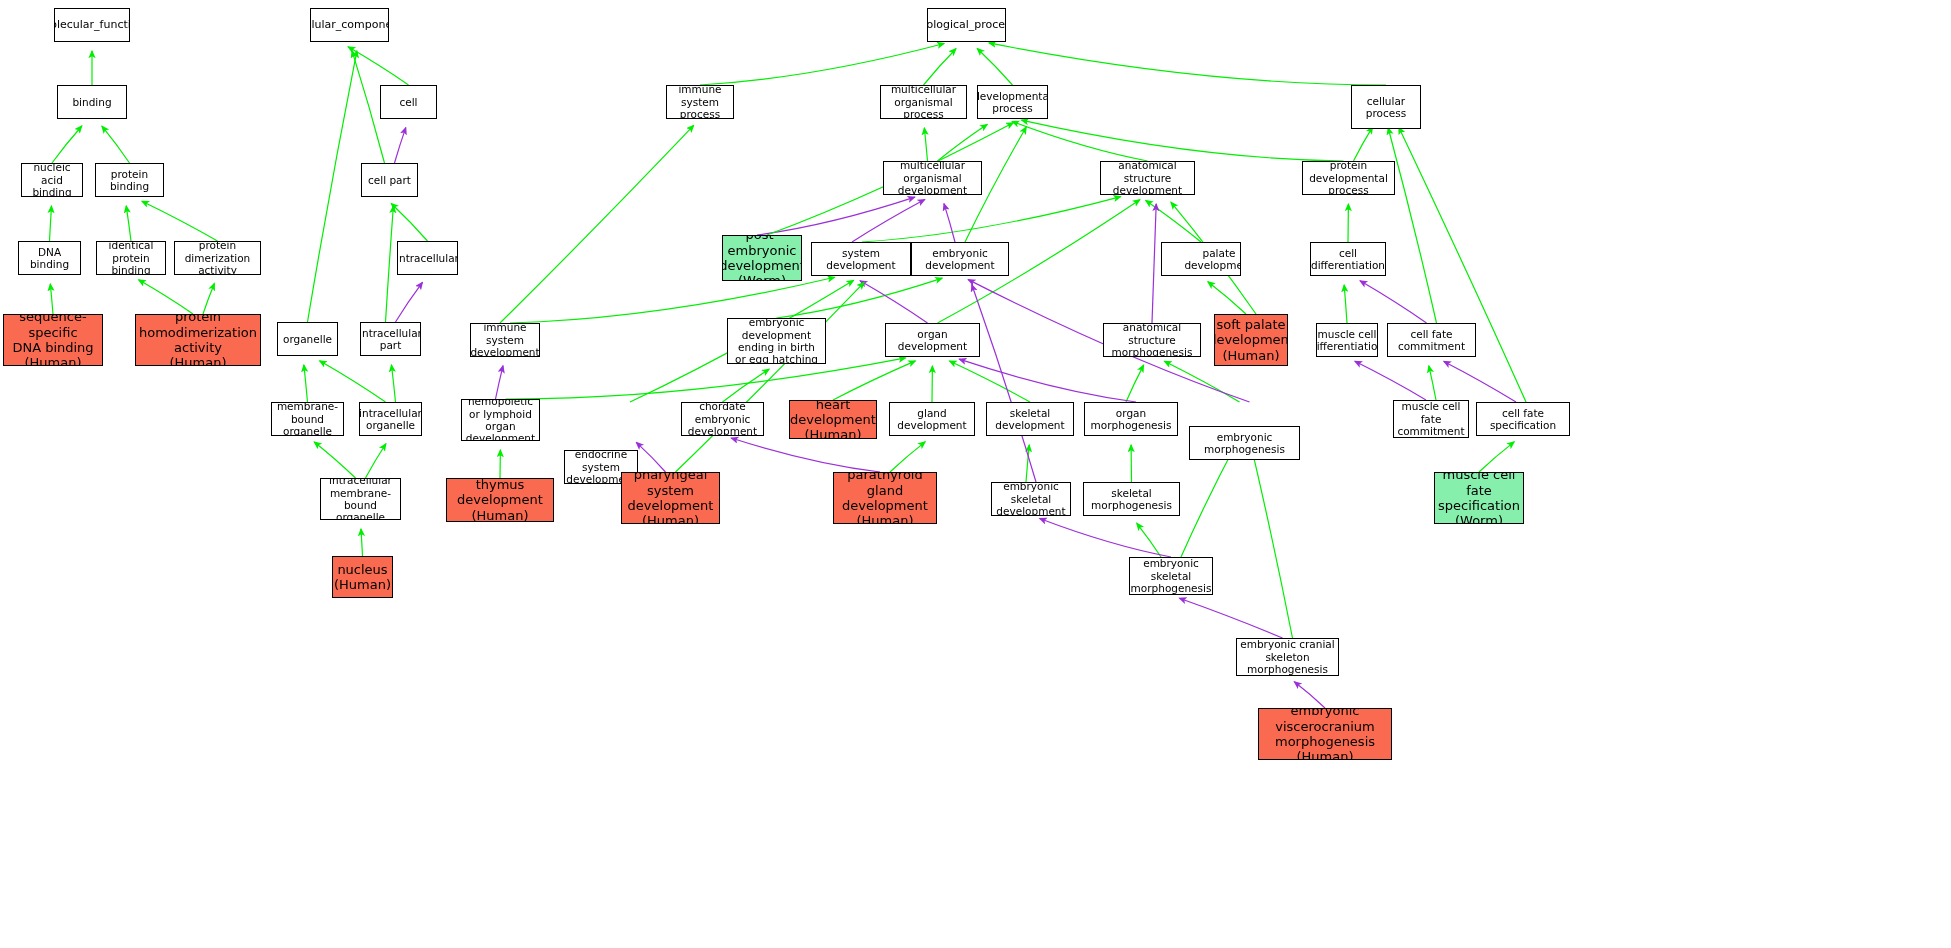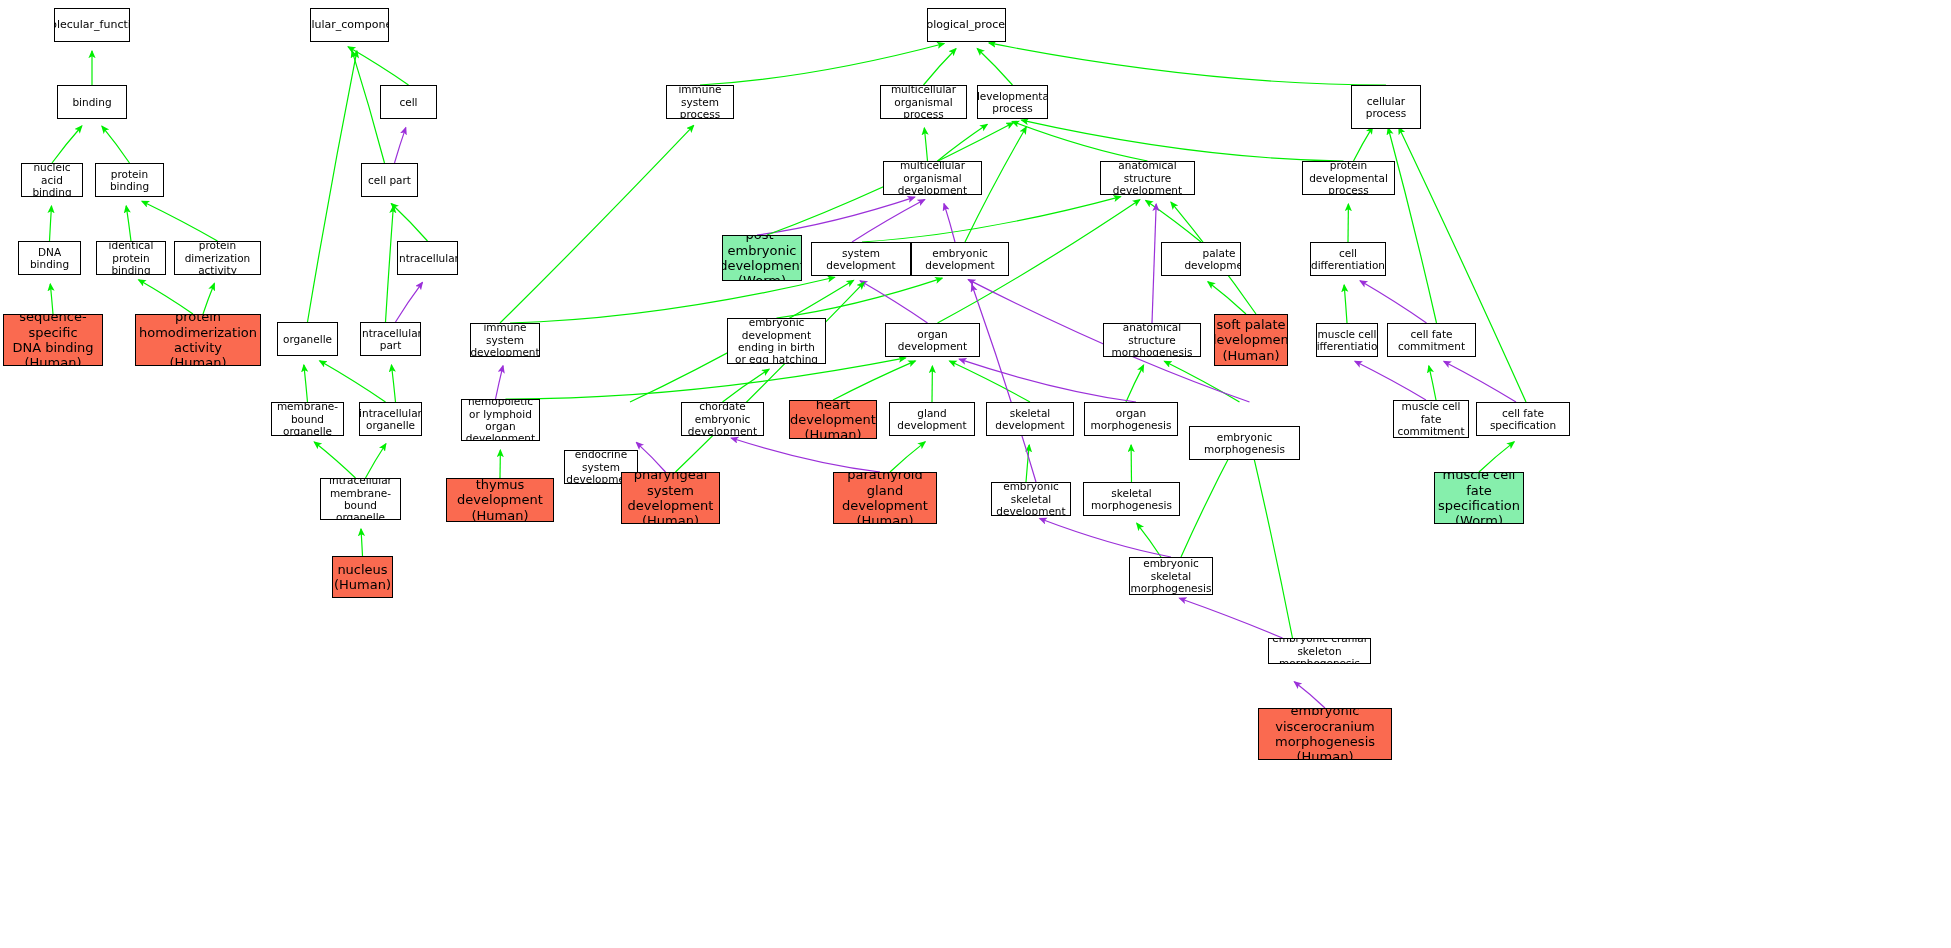--- a/index.html
+++ b/index.html
@@ -231,19 +231,19 @@
 gland development
 (Human)</div>
       <div class="node normal" style="left: 991px; top: 482px; width: 80px; height: 34px;">embryonic skeletal
 development</div>
       <div class="node normal" style="left: 1083px; top: 482px; width: 97px; height: 34px;">skeletal morphogenesis</div>
       <div class="node worm" style="left: 1434px; top: 472px; width: 90px; height: 52px;">muscle cell
 fate specification
 (Worm)</div>
       <div class="node normal" style="left: 1129px; top: 557px; width: 84px; height: 38px;">embryonic skeletal
 morphogenesis</div>
-      <div class="node normal" style="left: 1236px; top: 638px; width: 103px; height: 26px; margin-left: 32px;">embryonic cranial
+      <div class="node normal" style="left: 1236px; top: 638px; width: 103px; height: 38px;">embryonic cranial
 skeleton morphogenesis</div>
       <div class="node human" style="left: 1258px; top: 708px; width: 134px; height: 52px;">embryonic viscerocranium
 morphogenesis
 (Human)</div>
     </div>
 </div>
 
 </body></html>

